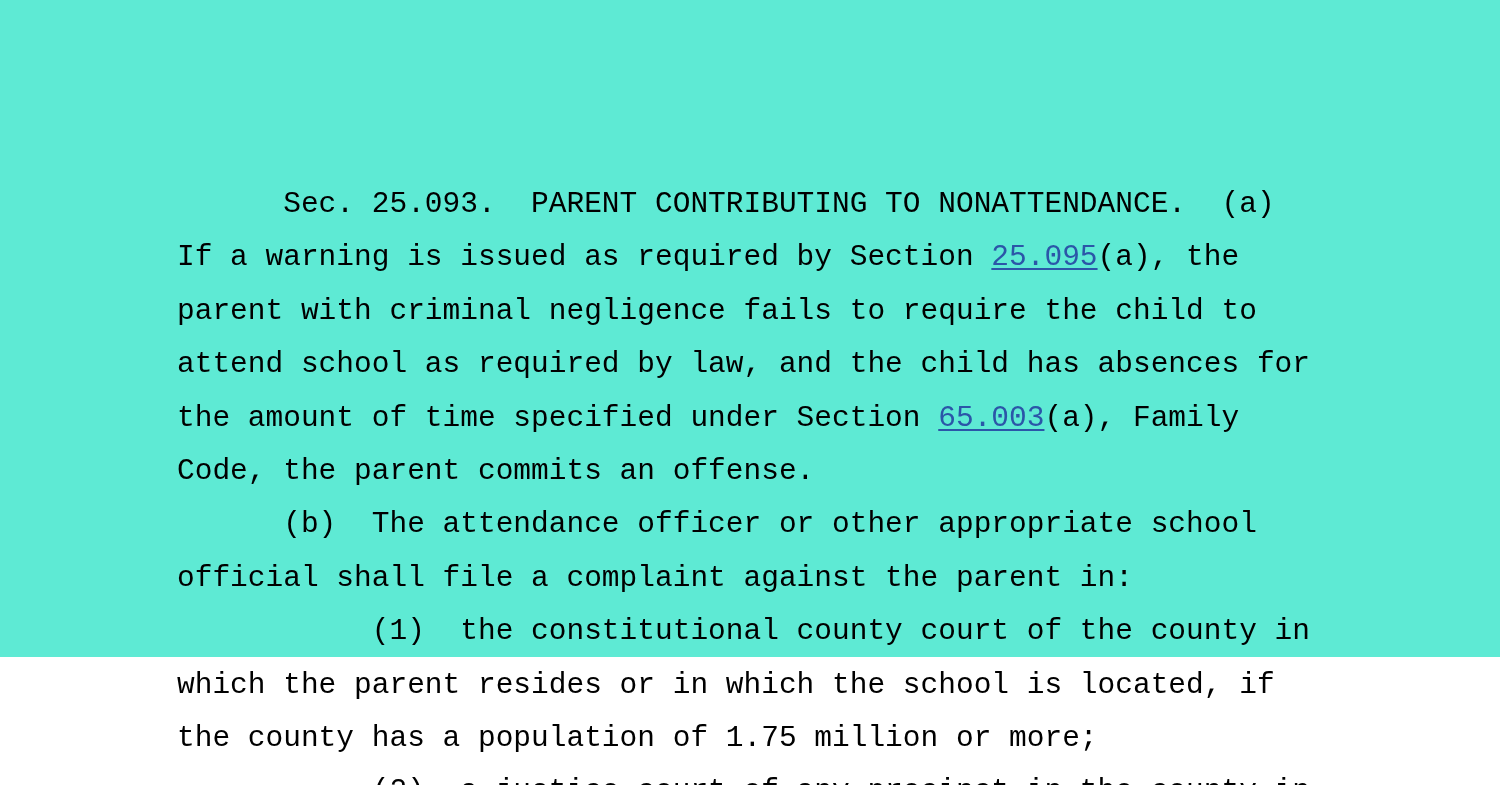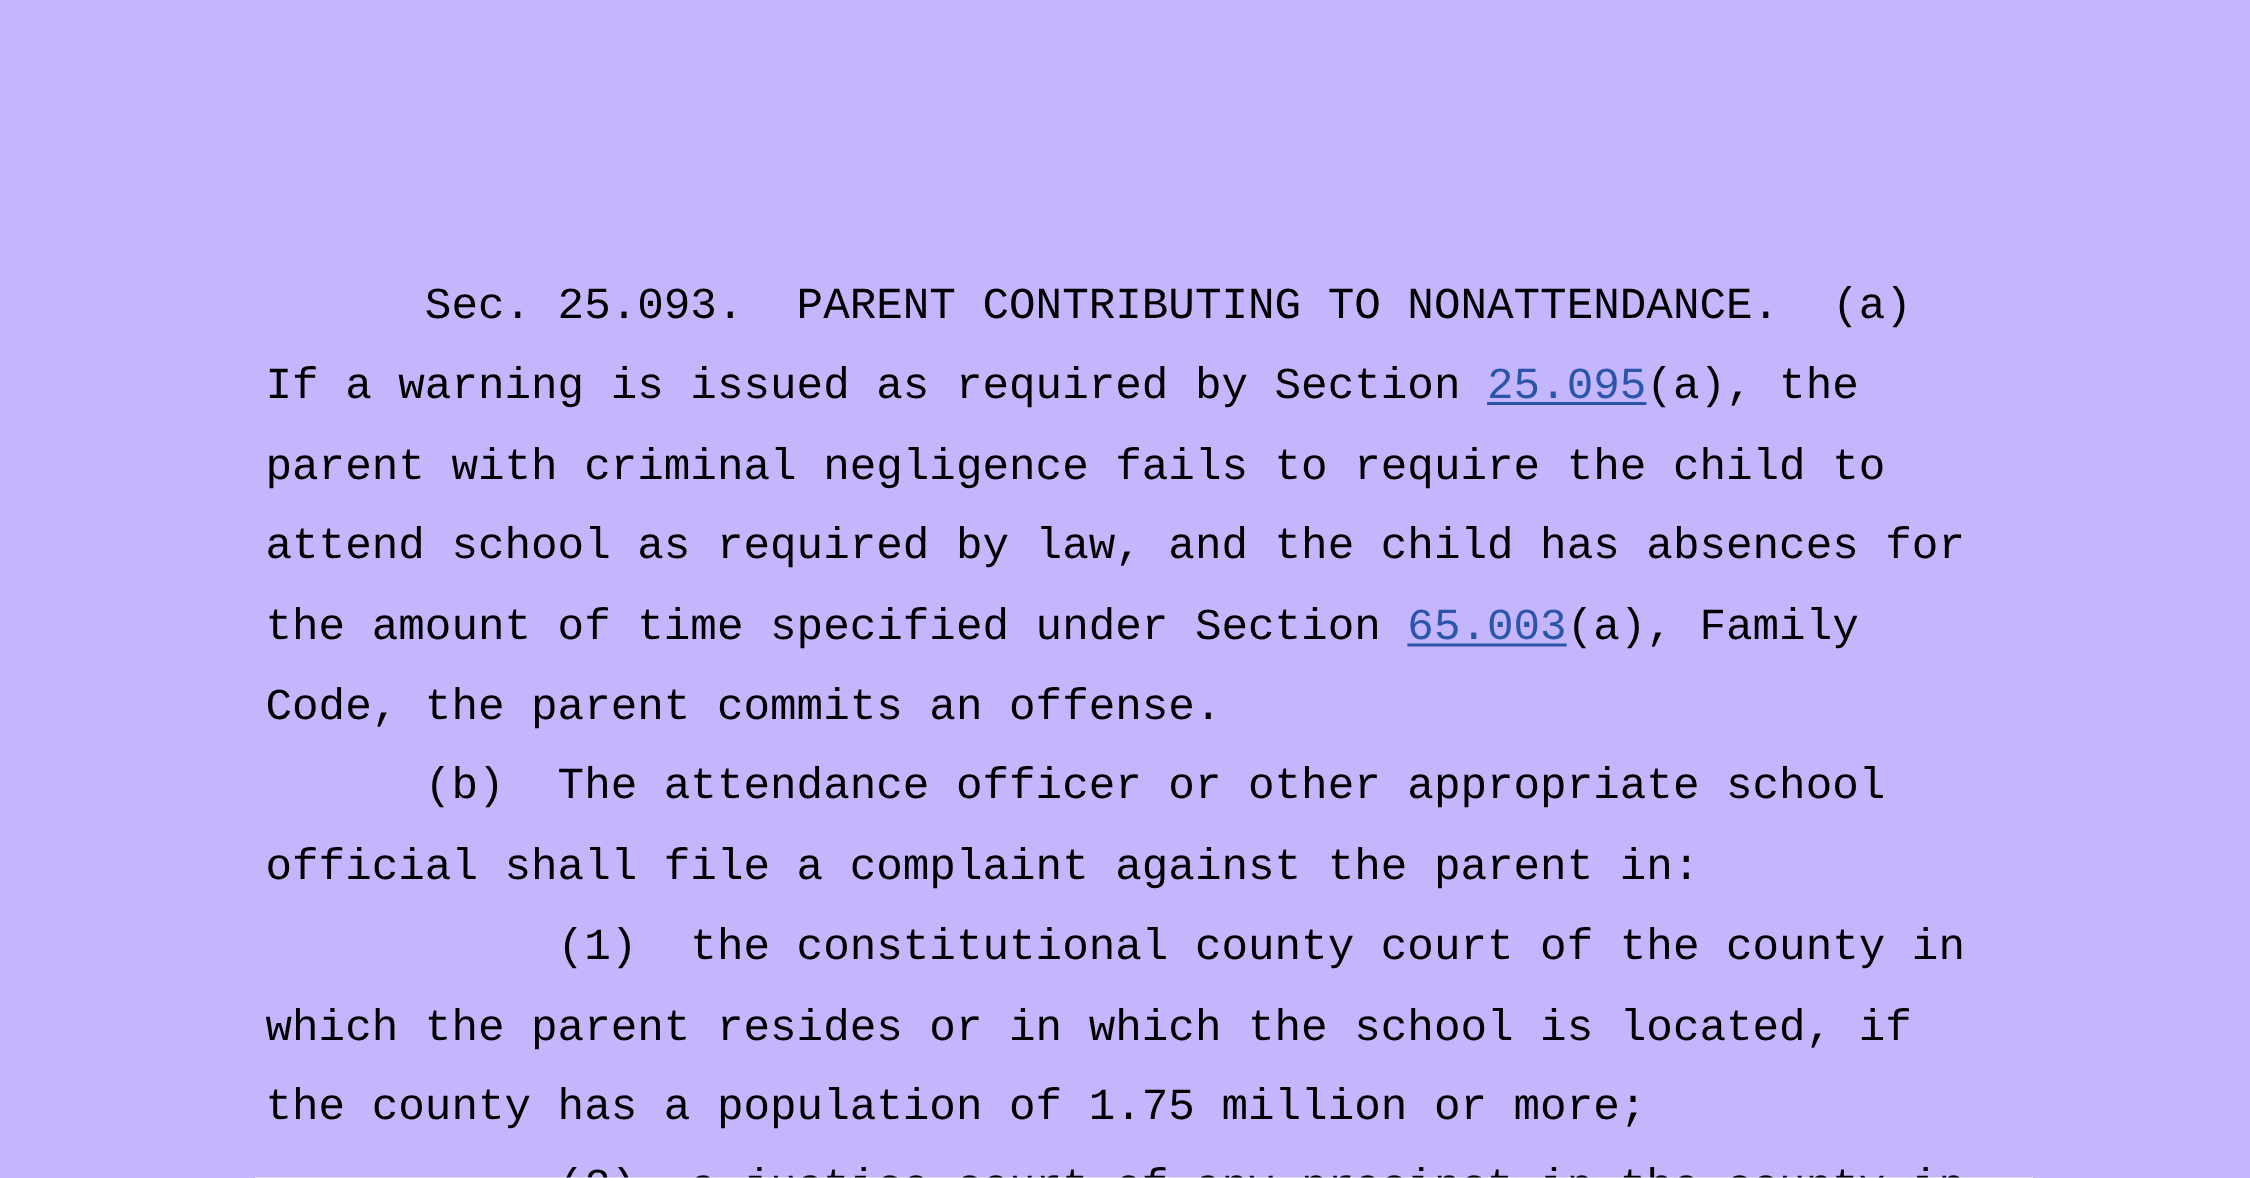--- a/index.html
+++ b/index.html
@@ -11,22 +11,22 @@
   body {
     width: 1500px;
     height: 785px;
     overflow: hidden;
     font-family: "Liberation Mono", "DejaVu Sans Mono", monospace;
   }
 
   #page {
     position: relative;
     width: 1500px;
-    height: 785px;
-    background: #c4b5fd;
+    height: 657px;
+    background: #5eead4;
   }
 
   #doc-body {
     position: absolute;
     left: 177px;
     top: 178px;
     width: 1160px;
     font-size: 29.5px;
     line-height: 53.4px;
     color: #000000;

